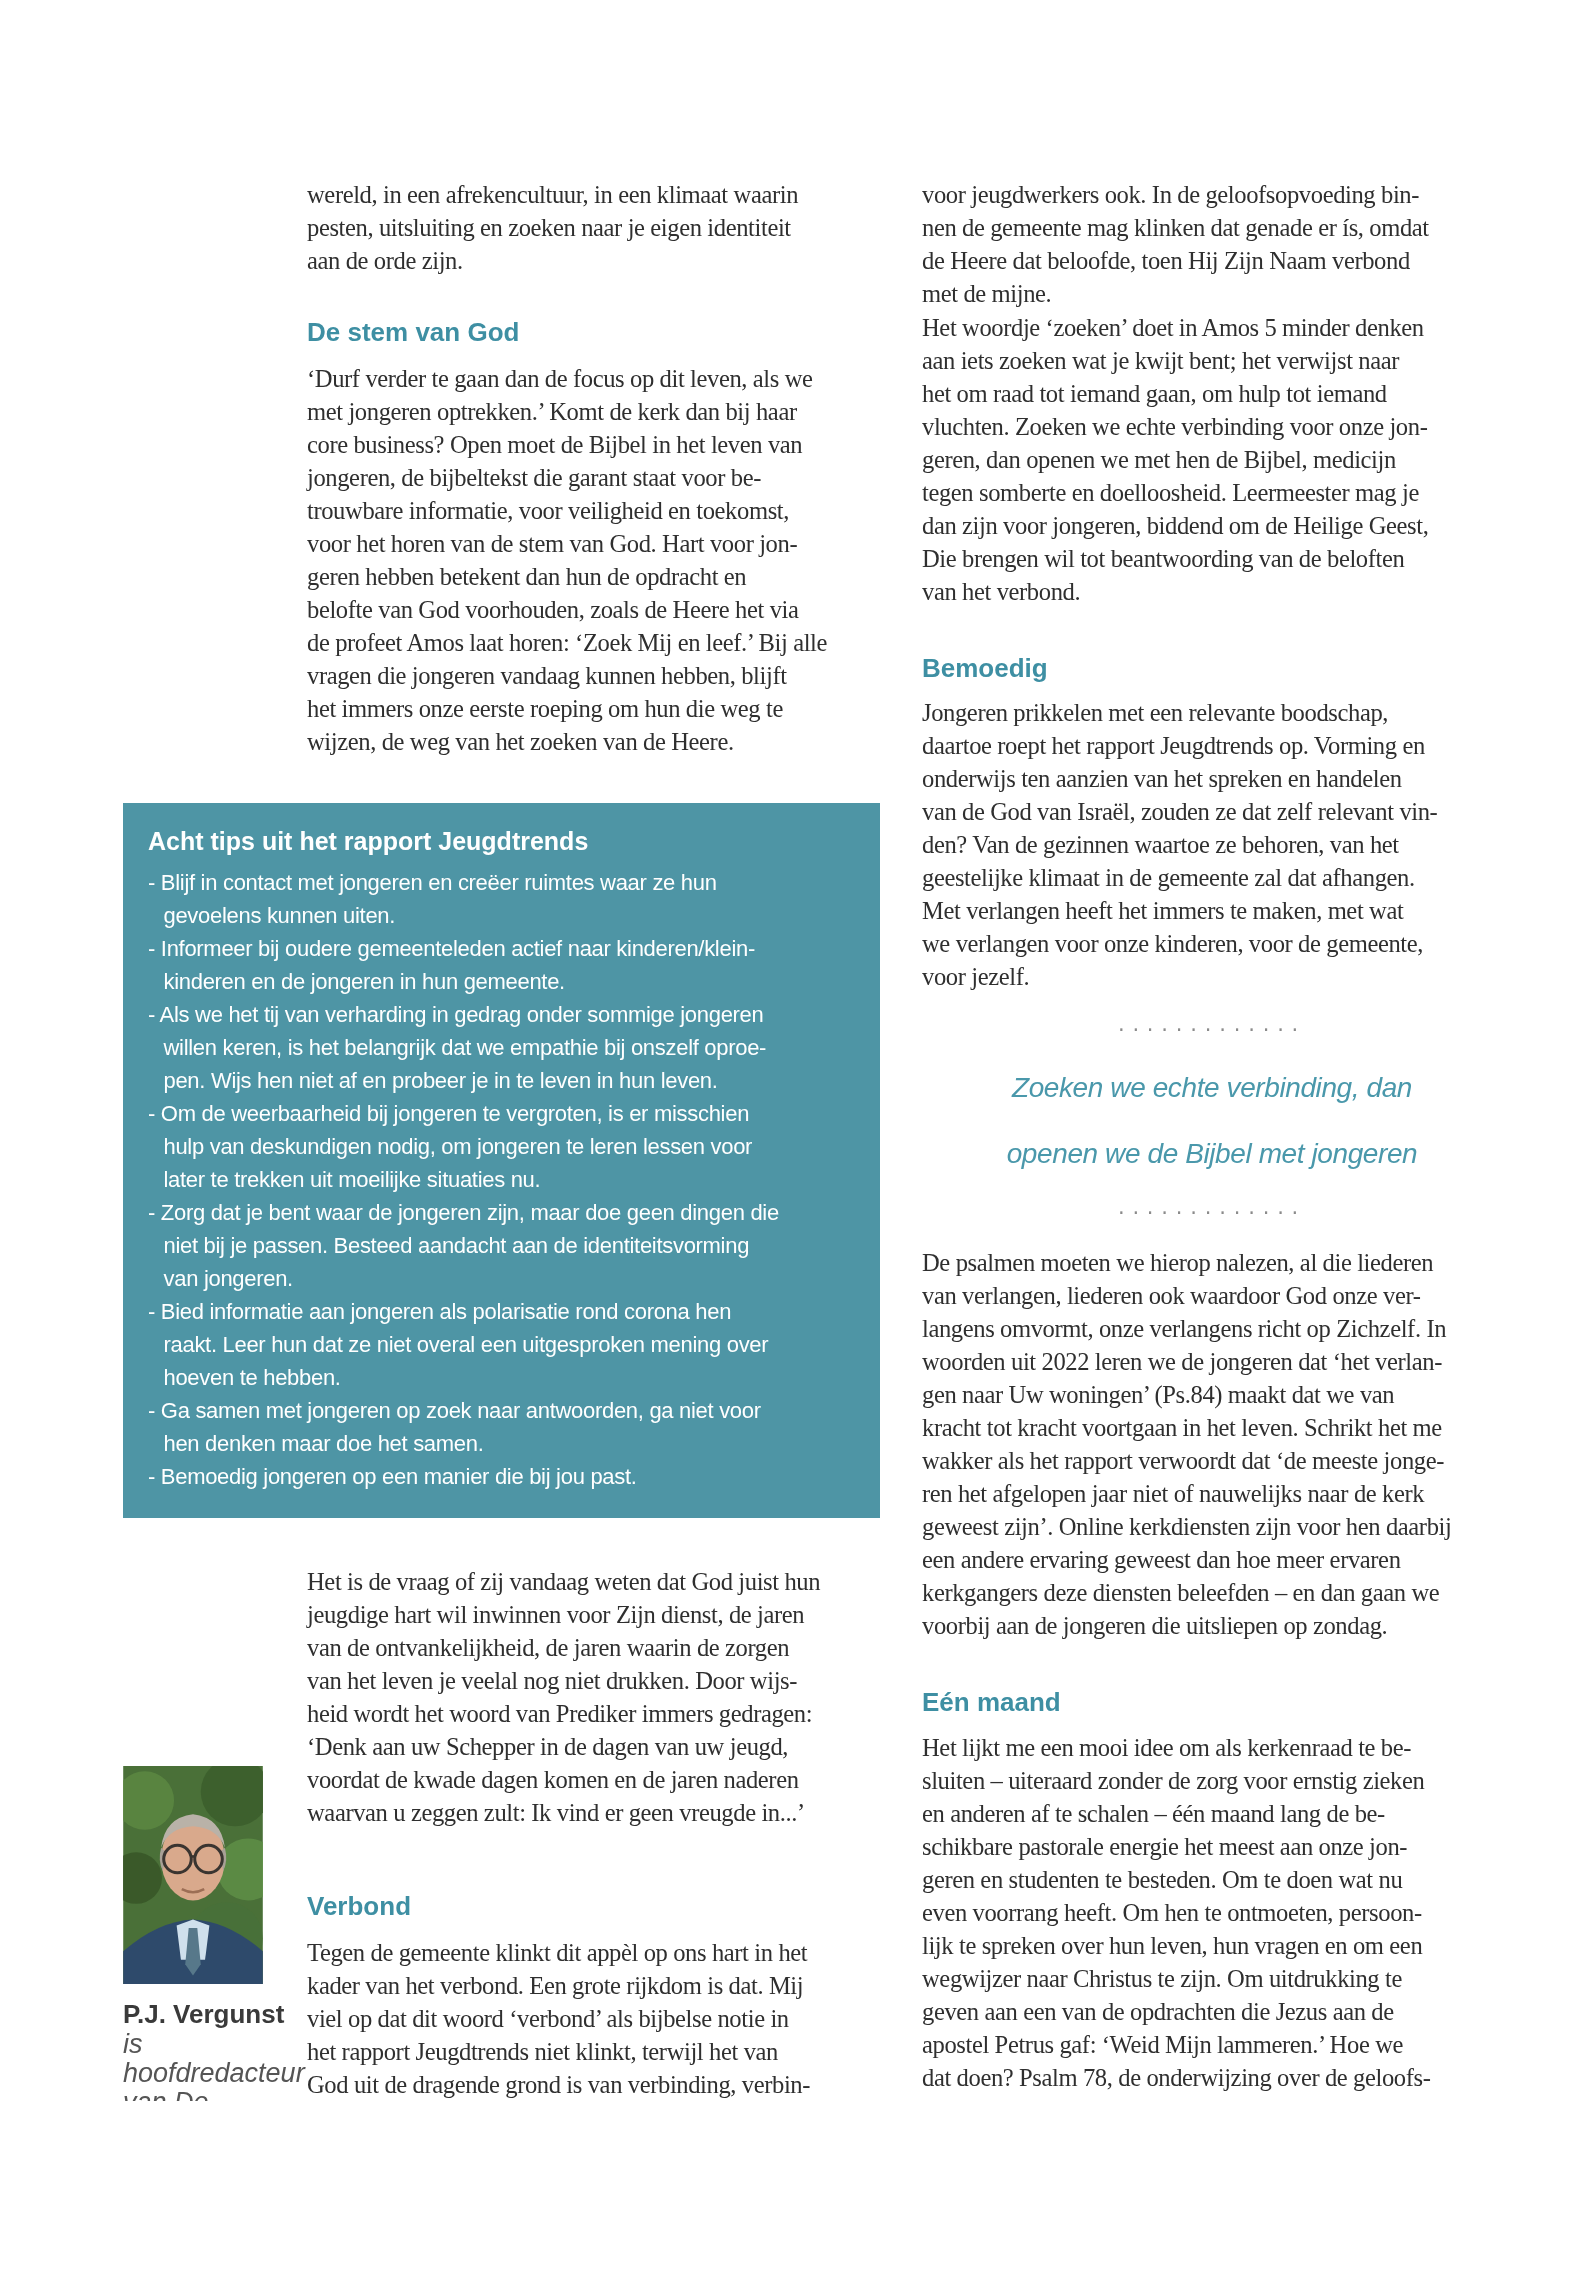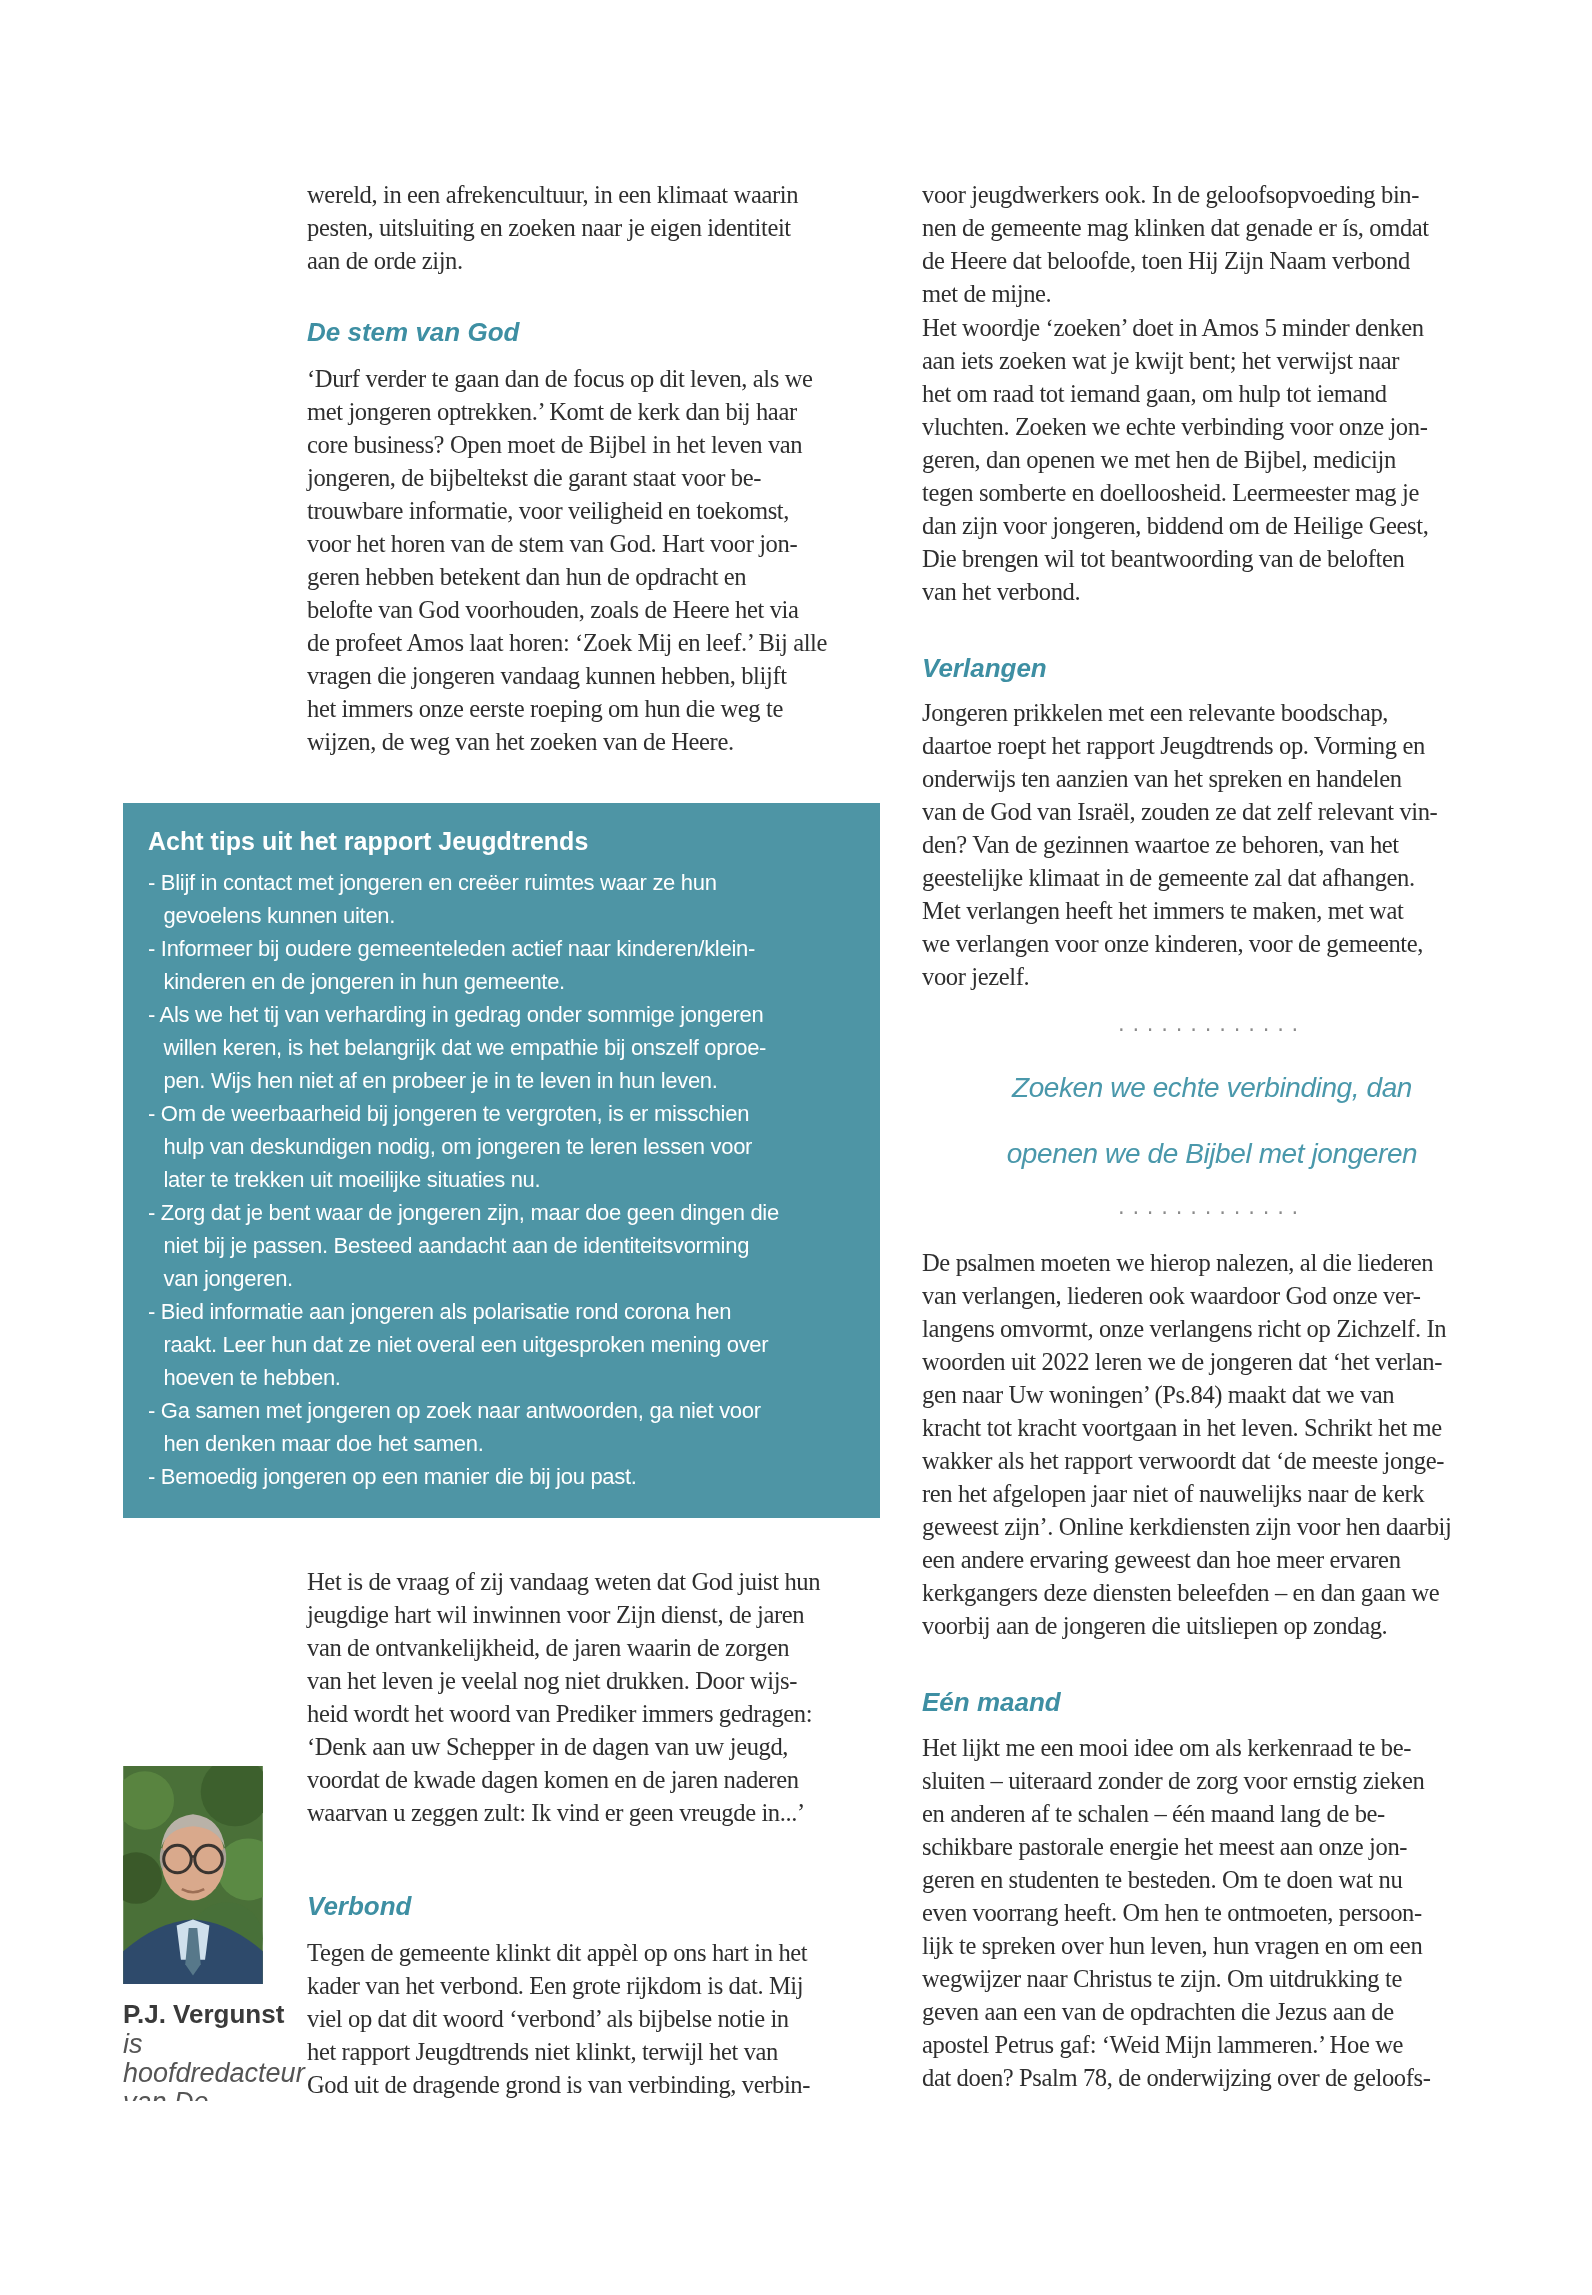--- a/index.html
+++ b/index.html
@@ -1,21 +1,21 @@
 <!DOCTYPE html>
 <html style="font-size:14px"><head>
 <meta charset="utf-8">
 <style>
   html,body{margin:0;padding:0;background:#ffffff;}
   .page{position:relative;width:1592px;height:2101px;background:#ffffff;overflow:hidden;
         font-family:"Liberation Serif", serif;margin-left:42px;}
   .block{position:absolute;}
   .body-text{font-size:24.6px;line-height:33px;color:#2f2f2f;letter-spacing:-0.4px;
              white-space:pre-line;}
-  .heading{font-family:"Liberation Sans", sans-serif;font-weight:bold;font-style:italic;
+  .heading{font-family:"Liberation Sans", sans-serif;font-weight:bold;
            color:#3e8fa3;font-size:26px;line-height:29px;}
   .corner-mark{position:absolute;left:1564px;top:7px;width:28.5px;height:35px;background:#9e1c30;}
   .tips-box{left:81px;top:803px;width:757px;height:715px;background:#4e95a5;
             box-sizing:border-box;padding:21px 21.6px 0 25px;
             font-family:"Liberation Sans", sans-serif;color:#ffffff;}
   .tips-title{font-weight:bold;font-size:25px;line-height:35px;margin:0 0 7px 0;}
   .tip{font-size:22px;line-height:33px;letter-spacing:-0.3px;white-space:pre-line;
        padding-left:15.5px;text-indent:-15.5px;}
   .dots{font-family:"DejaVu Sans", sans-serif;color:#8b8b8b;font-size:21px;
         letter-spacing:7.8px;text-align:center;}
@@ -138,21 +138,21 @@
   <div class="block body-text" style="left:880px;top:311px;width:580px">Het woordje ‘zoeken’ doet in Amos 5 minder denken
 aan iets zoeken wat je kwijt bent; het verwijst naar
 het om raad tot iemand gaan, om hulp tot iemand
 vluchten. Zoeken we echte verbinding voor onze jon-
 geren, dan openen we met hen de Bijbel, medicijn
 tegen somberte en doelloosheid. Leermeester mag je
 dan zijn voor jongeren, biddend om de Heilige Geest,
 Die brengen wil tot beantwoording van de beloften
 van het verbond.</div>
 
-  <div class="block heading" style="left:880px;top:654px;width:580px">Verlangen</div>
+  <div class="block heading" style="left:880px;top:654px;width:580px">Bemoedig</div>
 
   <div class="block body-text" style="left:880px;top:696px;width:580px">Jongeren prikkelen met een relevante boodschap,
 daartoe roept het rapport Jeugdtrends op. Vorming en
 onderwijs ten aanzien van het spreken en handelen
 van de God van Israël, zouden ze dat zelf relevant vin-
 den? Van de gezinnen waartoe ze behoren, van het
 geestelijke klimaat in de gemeente zal dat afhangen.
 Met verlangen heeft het immers te maken, met wat
 we verlangen voor onze kinderen, voor de gemeente,
 voor jezelf.</div>

